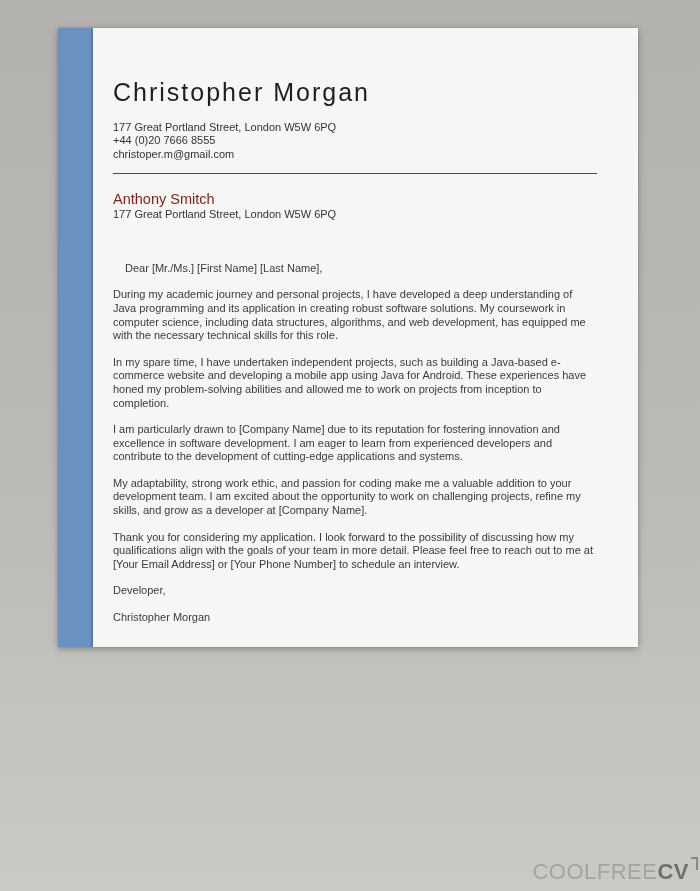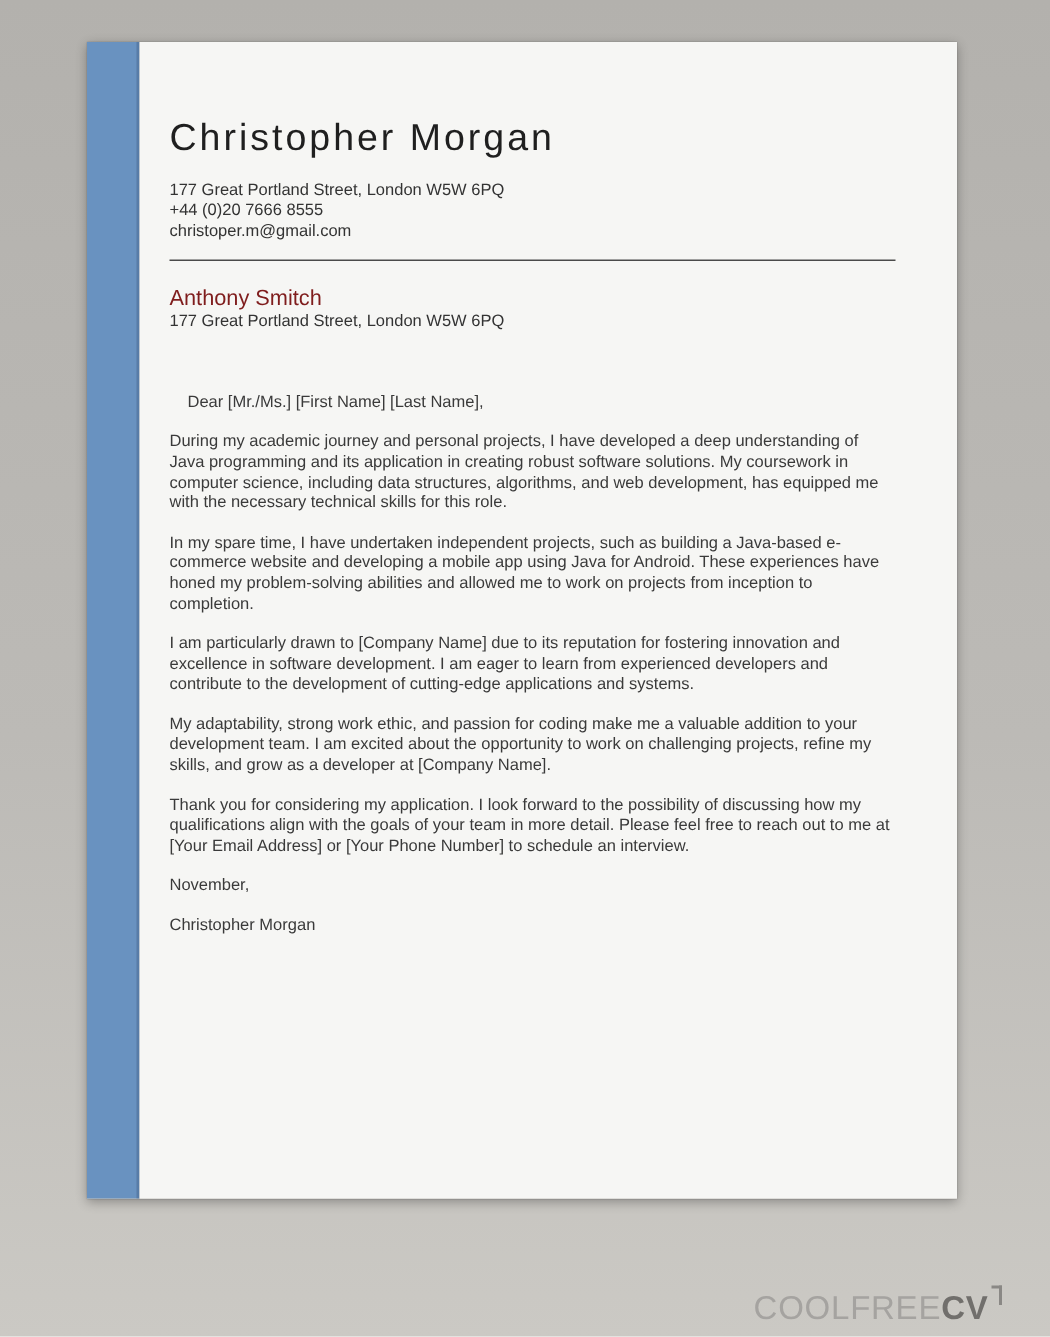--- a/index.html
+++ b/index.html
@@ -6,21 +6,21 @@
   html, body { width: 700px; height: 891px; }
   body {
     position: relative;
     overflow: hidden;
     font-family: "Liberation Sans", "DejaVu Sans", sans-serif;
     background: linear-gradient(to bottom, #b3b1ad 0%, #bcbab6 55%, #cbc9c4 100%);
   }
   .sheet {
     position: absolute;
     left: 58px; top: 28px;
-    width: 580px; height: 771px;
+    width: 580px; height: 619px;
     box-shadow: 0 2px 7px rgba(0,0,0,0.30), 0 0 1px rgba(0,0,0,0.25);
   }
   .spine {
     position: absolute;
     left: 0; top: 0; bottom: 0;
     width: 35px;
     background: #6992c0;
     border-right: 2px solid rgba(40,60,90,0.25);
   }
   .paper {
@@ -68,21 +68,21 @@
   }
   .body-text p {
     font-size: 11px;
     line-height: 13.6px;
     color: #3a3a3a;
     margin-top: 13px;
   }
   .body-text p.salutation { margin-top: 40px; margin-left: 12px; }
   .logo {
     position: absolute;
-    right: 32px; bottom: 8px;
+    right: 2px; bottom: 8px;
     font-size: 22px;
     letter-spacing: 0.5px;
     line-height: 1;
     white-space: nowrap;
   }
   .logo-light { color: #a5a3a0; font-weight: 400; }
   .logo-bold  { color: #716f6c; font-weight: 700; }
   .logo-mark {
     display: inline-block;
     width: 7px; height: 13px;
@@ -115,20 +115,20 @@
       <div class="recipient-address">177 Great Portland Street, London W5W 6PQ</div>
     </div>
 
     <div class="body-text">
       <p class="salutation">Dear [Mr./Ms.] [First Name] [Last Name],</p>
       <p>During my academic journey and personal projects, I have developed a deep understanding of Java programming and its application in creating robust software solutions. My coursework in computer science, including data structures, algorithms, and web development, has equipped me with the necessary technical skills for this role.</p>
       <p>In my spare time, I have undertaken independent projects, such as building a Java-based e-commerce website and developing a mobile app using Java for Android. These experiences have honed my problem-solving abilities and allowed me to work on projects from inception to completion.</p>
       <p>I am particularly drawn to [Company Name] due to its reputation for fostering innovation and excellence in software development. I am eager to learn from experienced developers and contribute to the development of cutting-edge applications and systems.</p>
       <p>My adaptability, strong work ethic, and passion for coding make me a valuable addition to your development team. I am excited about the opportunity to work on challenging projects, refine my skills, and grow as a developer at [Company Name].</p>
       <p>Thank you for considering my application. I look forward to the possibility of discussing how my qualifications align with the goals of your team in more detail. Please feel free to reach out to me at [Your Email Address] or [Your Phone Number] to schedule an interview.</p>
-      <p>November,</p>
+      <p>Developer,</p>
       <p>Christopher Morgan</p>
     </div>
 
   </div>
 </div>
 
 <div class="logo"><span class="logo-light">COOLFREE</span><span class="logo-bold">CV</span><span class="logo-mark"></span></div>
 
 </body></html>

